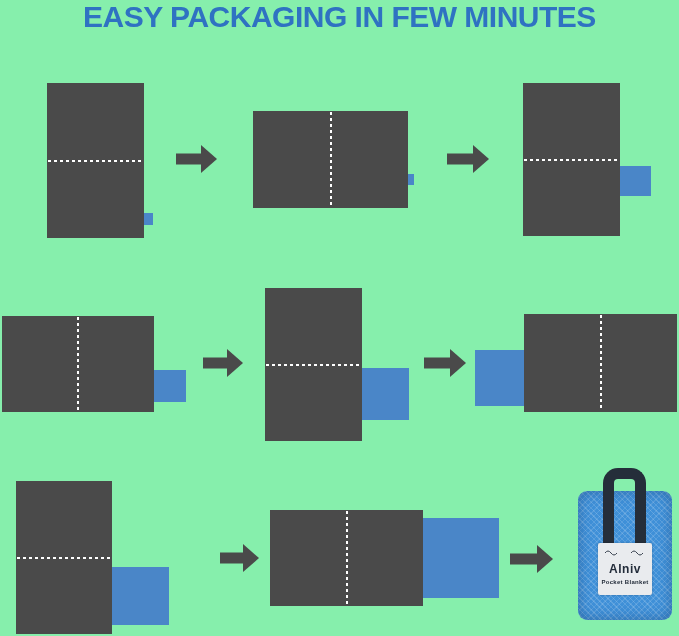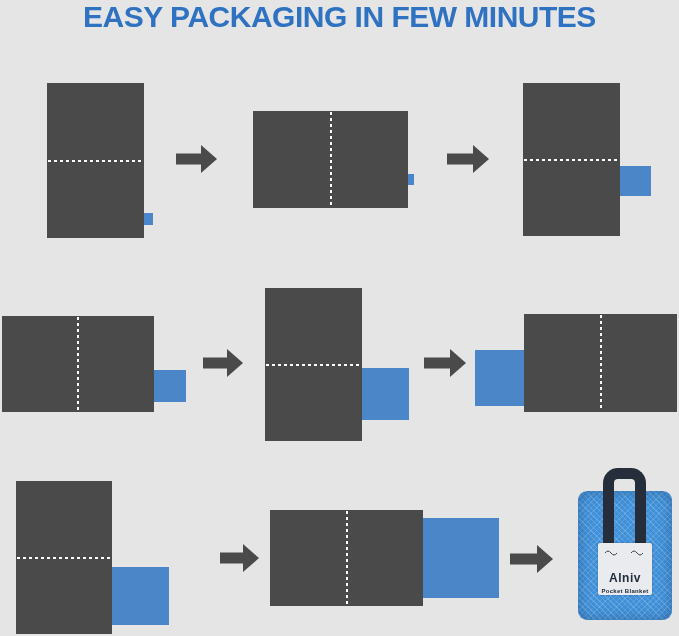--- a/index.html
+++ b/index.html
@@ -1,17 +1,17 @@
 <!DOCTYPE html>
 <html><head>
 <meta charset="utf-8">
 <style>
   html,body{margin:0;padding:0;background:#fff;}
   .canvas{
-    position:relative;width:679px;height:636px;background:#e5e5e5;
+    position:relative;width:679px;height:636px;background:#86efac;
     overflow:hidden;font-family:"Liberation Sans",sans-serif;
   }
   .title{
     position:absolute;top:0;left:0;width:100%;text-align:center;
     font-weight:bold;font-size:30px;letter-spacing:-0.5px;
     color:var(--title-color);white-space:nowrap;
   }
   .diagram-layer{position:absolute;inset:0;}
   .shape{position:absolute;}
   .panel{background:var(--panel-color);z-index:2;}
@@ -49,21 +49,21 @@
       repeating-linear-gradient(-45deg, rgba(255,255,255,0.12) 0 1px, rgba(0,0,0,0) 1px 4px);
     box-shadow: inset 0 0 14px rgba(15,40,80,0.38);
   }
   .bag-label{
     position:absolute;left:598px;top:543px;width:54px;height:52px;
     background:var(--label-bg);z-index:4;border-radius:2px;
     display:flex;flex-direction:column;align-items:center;
     box-shadow:0 0 2px rgba(0,0,0,0.3);
   }
   .label-waves{margin-top:4px;display:block;}
-  .brand{font-weight:bold;font-size:12px;color:var(--label-text);margin-top:14px;letter-spacing:0.5px;}
+  .brand{font-weight:bold;font-size:12px;color:var(--label-text);margin-top:5px;letter-spacing:0.5px;}
   .product{font-weight:bold;font-size:6px;color:var(--label-text);margin-top:3px;letter-spacing:0.3px;}
 </style>
 </head>
 <body>
 
 <div class="canvas" style="--title-color: #2f72c2; --panel-color: #4a4a4a; --pouch-color: #4a86c8; --arrow-color: #4a4a4a; --fold-color: #ffffff; --bag-color: #3f90d8; --handle-color: #252e3a; --label-bg: #e9ebee; --label-text: #232c3a;">
   <div class="title">EASY PACKAGING IN FEW MINUTES</div>
 
   <div class="diagram-layer" id="diagram">
       <div class="shape pouch" style="left: 144px; top: 213px; width: 9px; height: 12px;"></div>

